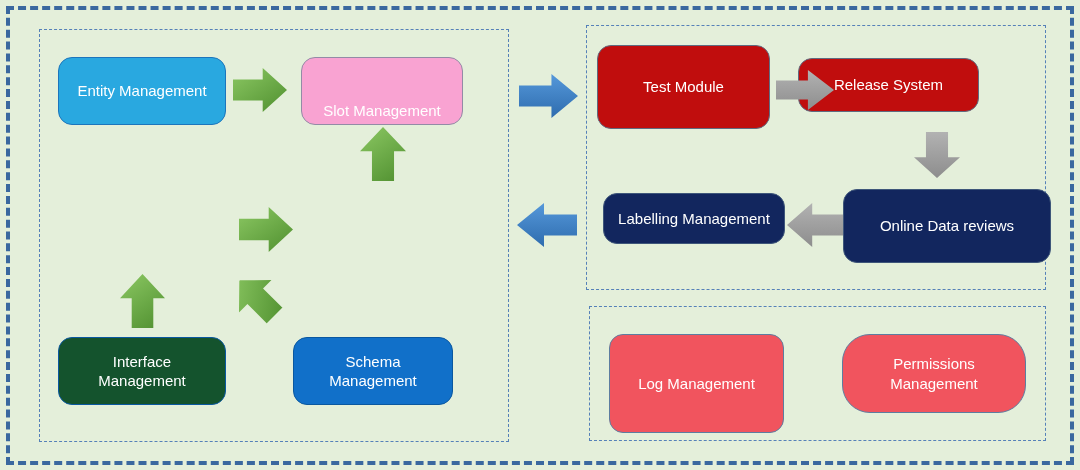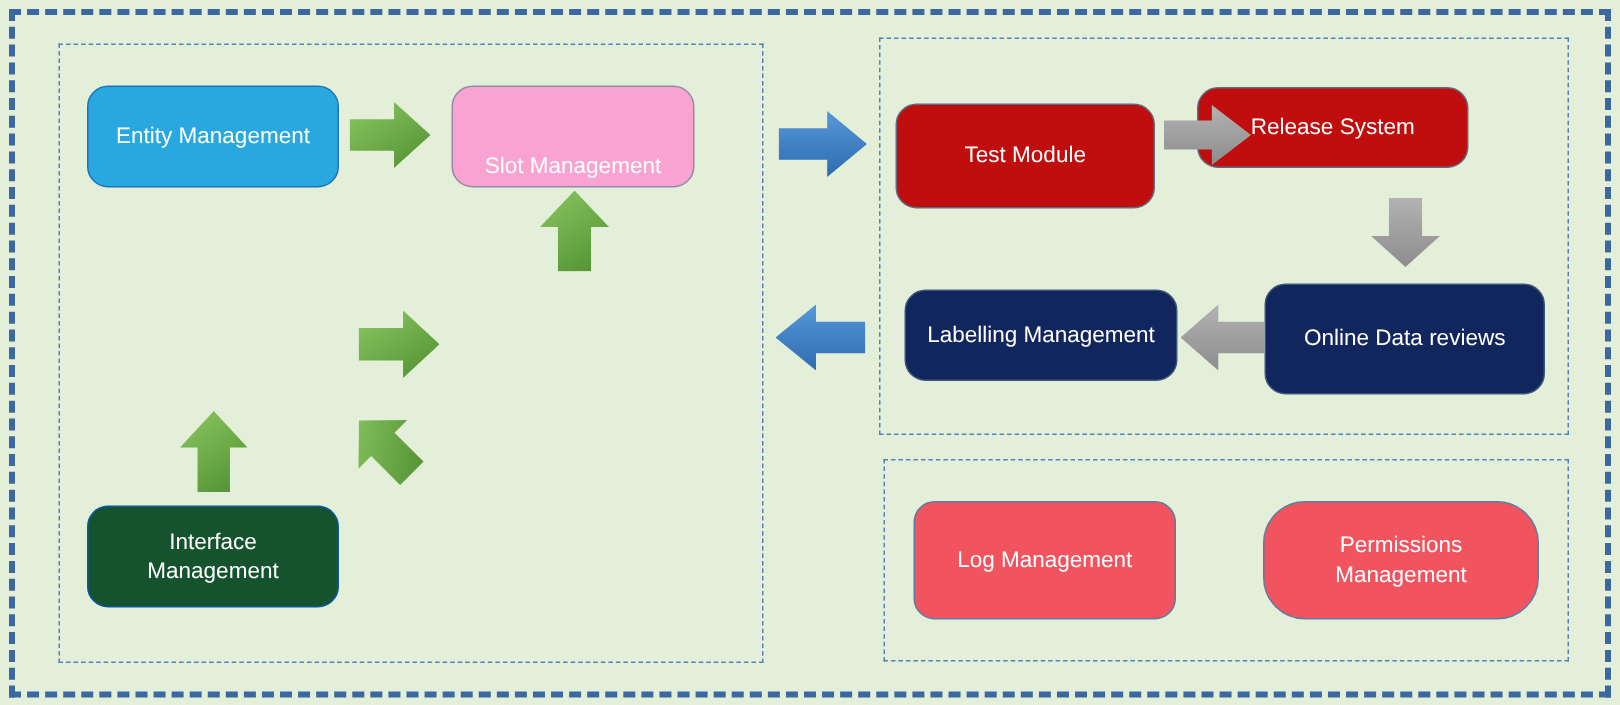--- a/index.html
+++ b/index.html
@@ -34,25 +34,25 @@
   .c-coral{border-color:#5D7DA0;}
 
   .n-entity{left:58px;top:57px;width:168px;height:68px;}
   .n-slot{left:301px;top:57px;width:162px;height:68px;}
   .n-knowledge{left:58px;top:193px;width:172px;height:68px;}
   .n-knowledge span{max-width:130px;}
   .n-intent{left:301px;top:194px;width:162px;height:67px;}
   .n-interface{left:58px;top:337px;width:168px;height:68px;}
   .n-interface span{max-width:100px;}
   .n-schema{left:293px;top:337px;width:160px;height:68px;}
-  .n-test{left:597px;top:69px;width:173px;height:70px;}
+  .n-test{left:597px;top:45px;width:173px;height:84px;}
   .n-release{left:798px;top:58px;width:181px;height:54px;}
-  .n-labelling{left:603px;top:193px;width:182px;height:61px;}
-  .n-online{left:843px;top:189px;width:187px;height:74px;}
-  .n-log{left:609px;top:334px;width:175px;height:79px;}
+  .n-labelling{left:603px;top:193px;width:182px;height:51px;}
+  .n-online{left:843px;top:189px;width:208px;height:74px;}
+  .n-log{left:609px;top:334px;width:175px;height:99px;}
   .n-permissions{left:842px;top:334px;width:184px;height:79px;}
   .n-permissions span{max-width:130px;}
 
   .arrow{position:absolute;}
   .arr-right{clip-path:polygon(0% 26%,55% 26%,55% 0%,100% 50%,55% 100%,55% 74%,0% 74%);}
   .arr-left{clip-path:polygon(100% 26%,45% 26%,45% 0%,0% 50%,45% 100%,45% 74%,100% 74%);}
   .arr-up{clip-path:polygon(26% 100%,26% 45%,0% 45%,50% 0%,100% 45%,74% 45%,74% 100%);}
   .arr-down{clip-path:polygon(26% 0%,26% 55%,0% 55%,50% 100%,100% 55%,74% 55%,74% 0%);}
   .a-green{background:linear-gradient(145deg,#8CC863 0%,#4F8F2F 100%);}
   .a-gray{background:linear-gradient(180deg,#B2B2B2 0%,#8D8D8D 100%);}
@@ -81,20 +81,23 @@
 
   <div class="node n-entity c-cyan" style="background-color: rgb(41, 168, 224);">
     <span>Entity Management</span>
   </div>
   <div class="node n-slot c-pink" style="background-color: rgb(249, 163, 210); align-items: flex-end;">
     <span>Slot Management</span>
   </div>
   <div class="node n-interface c-blue" style="background-color: #14532d;">
     <span>Interface Management</span>
   </div>
+  <div class="node n-schema c-blue" style="background-color: rgb(17, 112, 201);">
+    <span>Schema Management</span>
+  </div>
 
   <div class="node n-test c-red" style="background-color: rgb(192, 13, 13);">
     <span>Test Module</span>
   </div>
   <div class="node n-release c-red" style="background-color: rgb(192, 13, 13);">
     <span>Release System</span>
   </div>
   <div class="node n-labelling c-navy" style="background-color: rgb(18, 38, 94);">
     <span>Labelling Management</span>
   </div>

